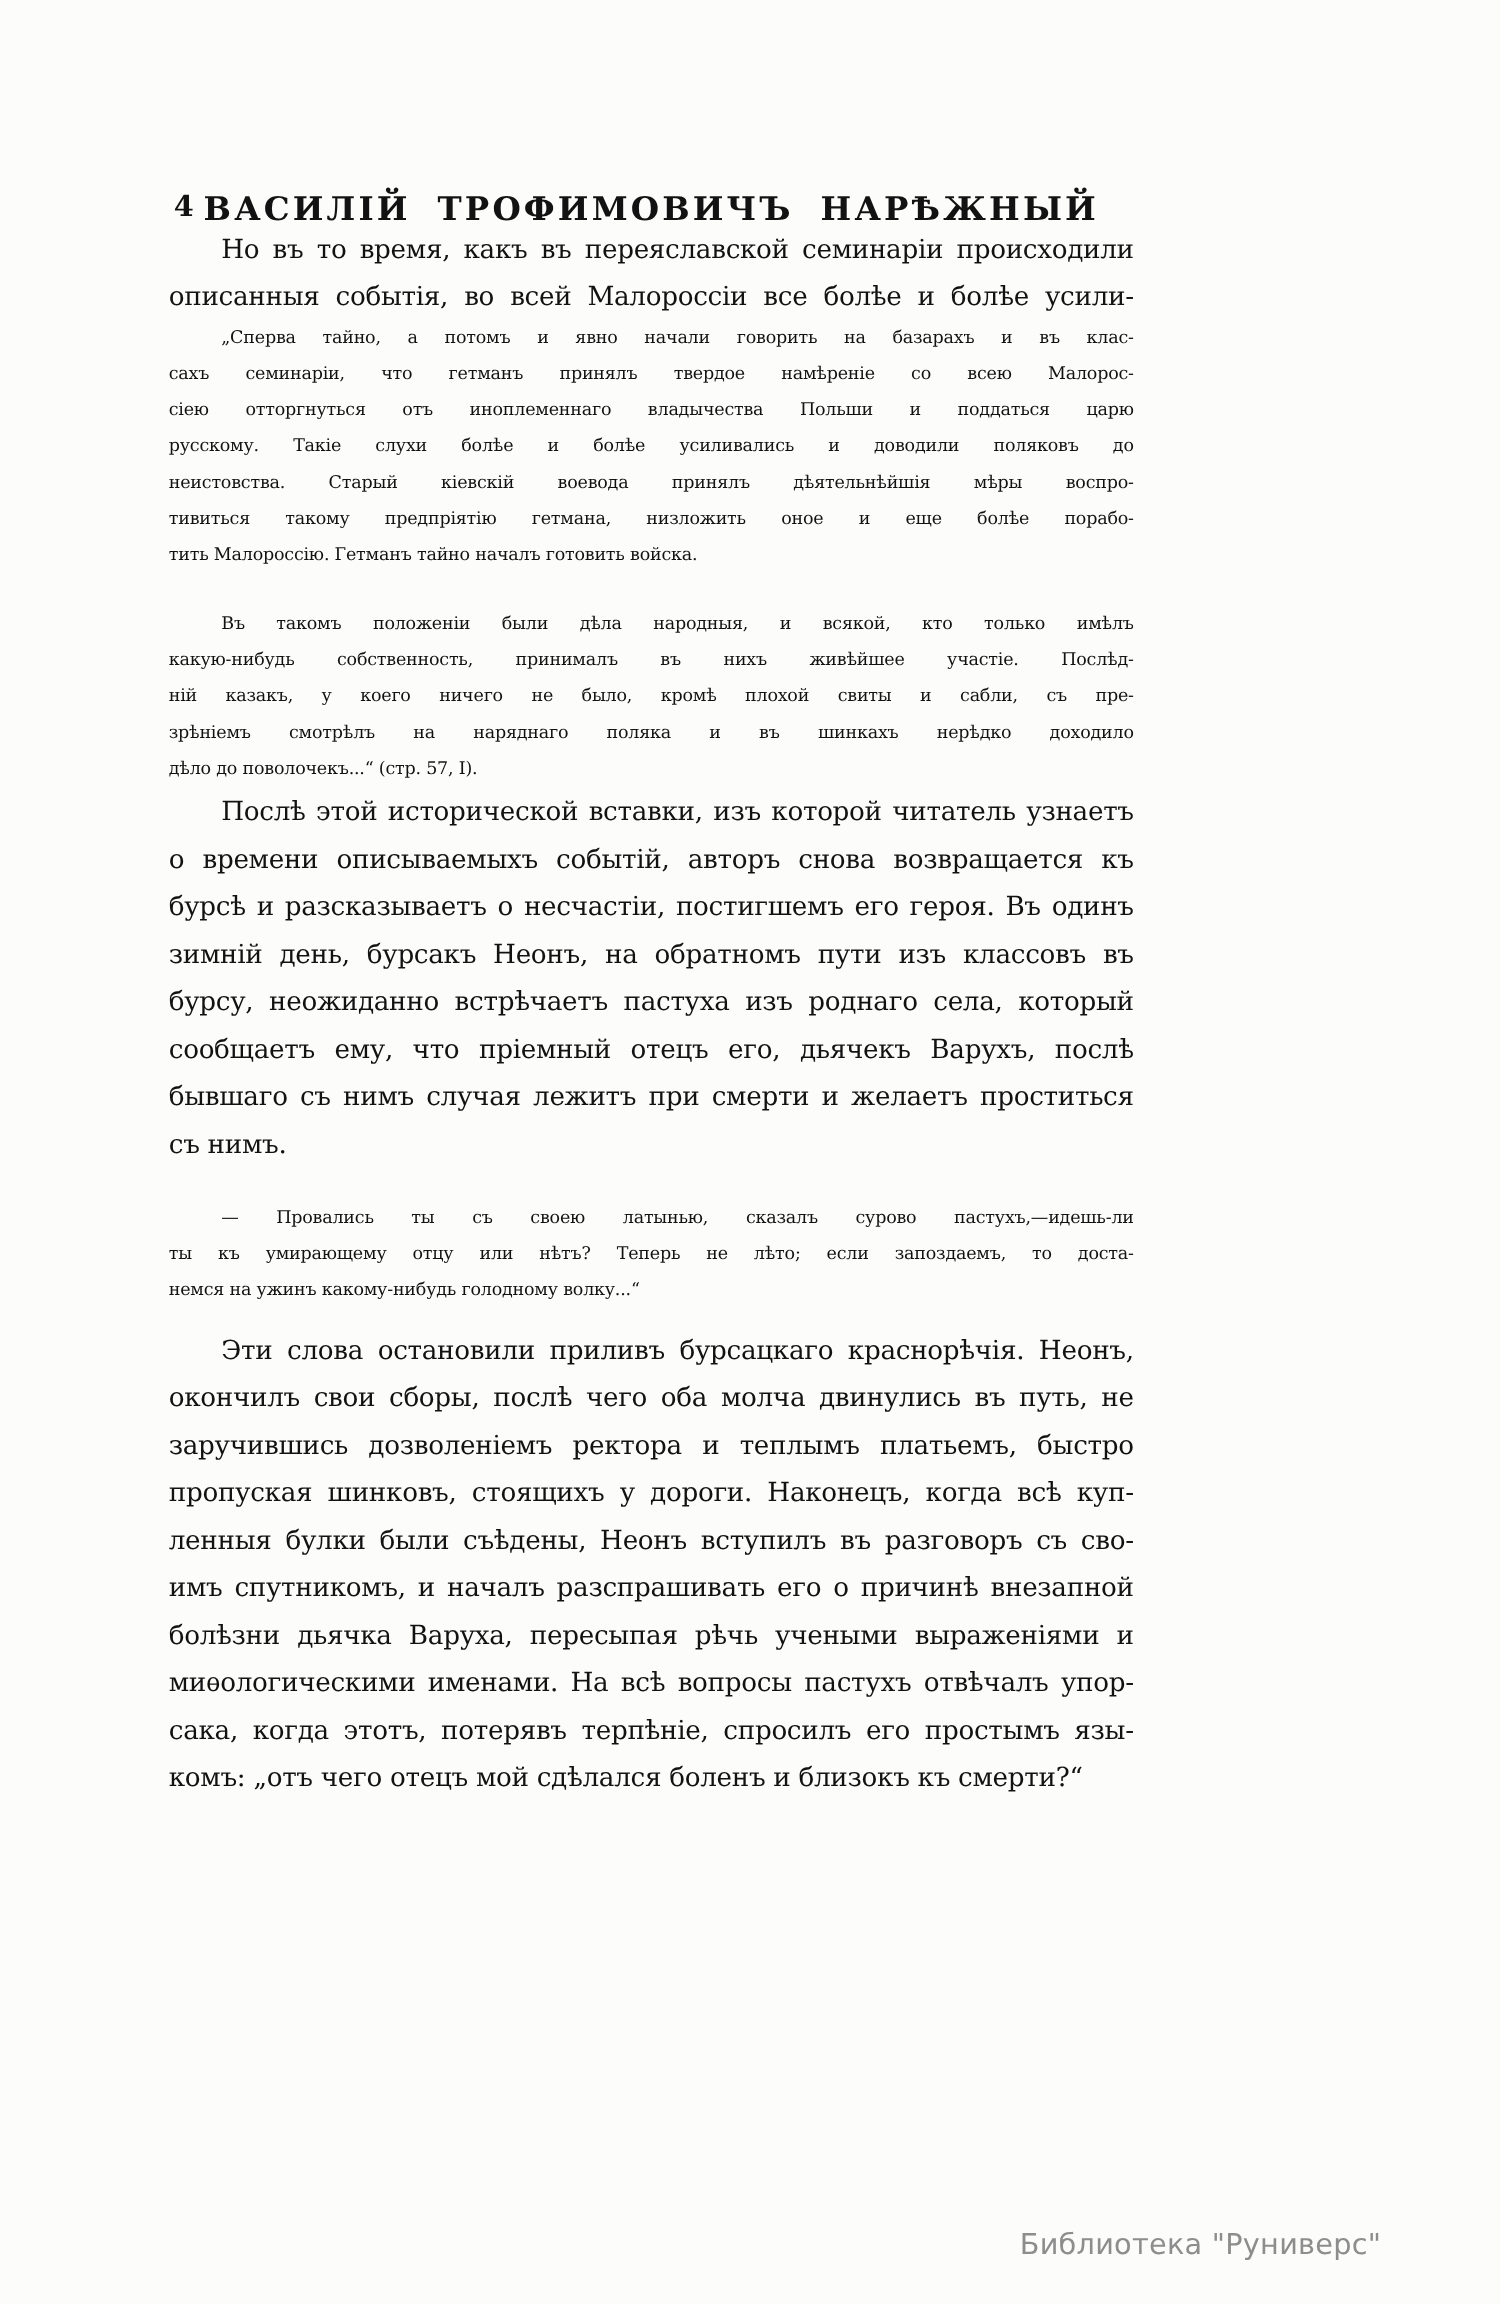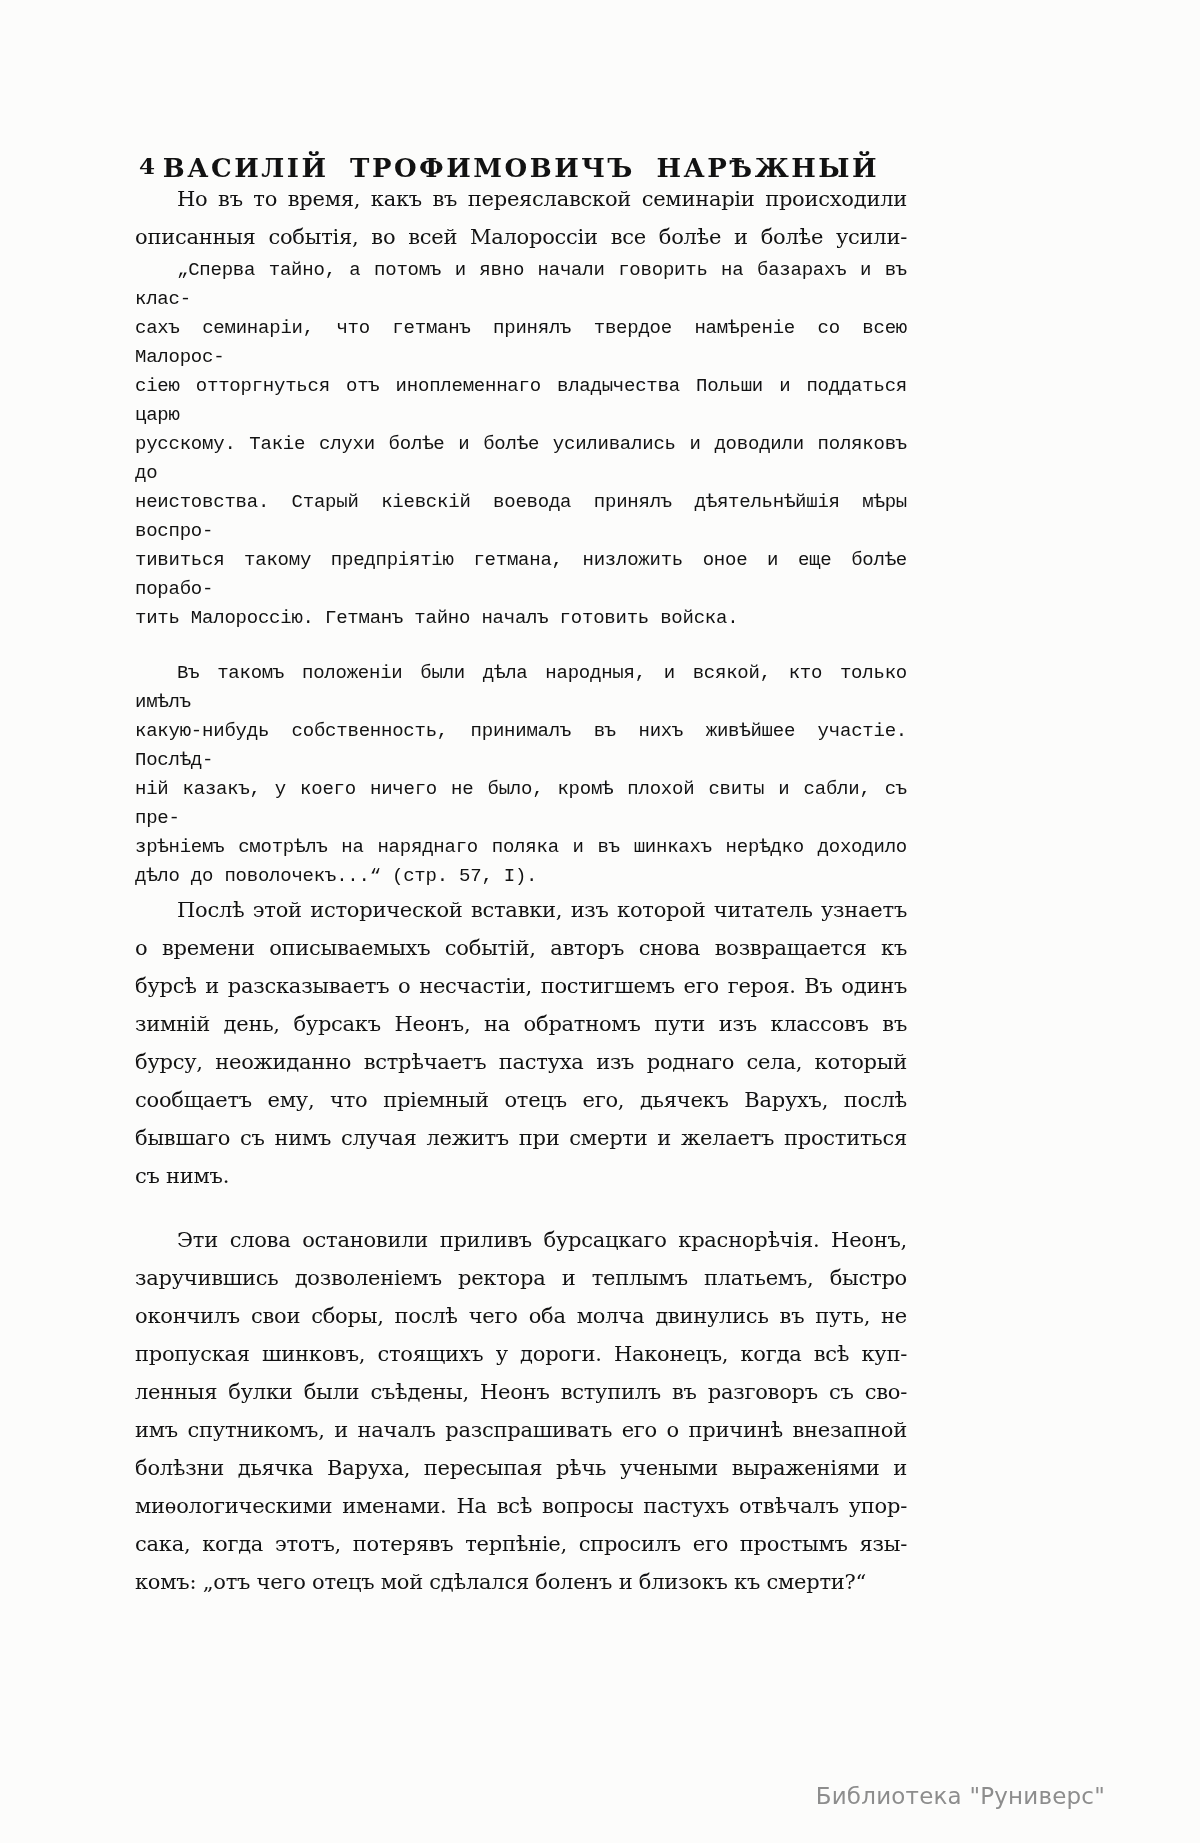--- a/index.html
+++ b/index.html
@@ -56,24 +56,23 @@
     overflow: hidden;
   }
   .line.last { text-align-last: left; }
   .line.first { text-indent: 42px; }
   .body .line {
     font-size: 21px;
     line-height: 38px;
     letter-spacing: -0.012em;
   }
   .quote .line {
-    font-size: 19px;
+    font-size: 14px;
     line-height: 29px;
     letter-spacing: -0.012em;
-    font-family: Liberation Mono, monospace;
   }
   
   .text-area .block:nth-child(3) { margin-top: 26px; }
   .text-area .block:nth-child(5) { margin-top: 26px; }
   .text-area .block:nth-child(6) { margin-top: 14px; }
   .text-area .block:nth-child(8) { margin-top: 4px; }
   .watermark {
     position: absolute;
     top: 1783px;
     right: 95px;
@@ -117,24 +116,29 @@
       <div class="block body">
         <div class="line first">Послѣ этой исторической вставки, изъ которой читатель узнаетъ</div>
         <div class="line">о времени описываемыхъ событій, авторъ снова возвращается къ</div>
         <div class="line">бурсѣ и разсказываетъ о несчастіи, постигшемъ его героя. Въ одинъ</div>
         <div class="line">зимній день, бурсакъ Неонъ, на обратномъ пути изъ классовъ въ</div>
         <div class="line">бурсу, неожиданно встрѣчаетъ пастуха изъ роднаго села, который</div>
         <div class="line">сообщаетъ ему, что пріемный отецъ его, дьячекъ Варухъ, послѣ</div>
         <div class="line">бывшаго съ нимъ случая лежитъ при смерти и желаетъ проститься</div>
         <div class="line last">съ нимъ.</div>
       </div>
+      <div class="block quote">
+        <div class="line first">— Провались ты съ своею латынью, сказалъ сурово пастухъ,—идешь-ли</div>
+        <div class="line">ты къ умирающему отцу или нѣтъ? Теперь не лѣто; если запоздаемъ, то доста-</div>
+        <div class="line last">немся на ужинъ какому-нибудь голодному волку...“</div>
+      </div>
       <div class="block body">
         <div class="line first">Эти слова остановили приливъ бурсацкаго краснорѣчія. Неонъ,</div>
+        <div class="line">окончилъ свои сборы, послѣ чего оба молча двинулись въ путь, не</div>
         <div class="line">заручившись дозволеніемъ ректора и теплымъ платьемъ, быстро</div>
-        <div class="line">окончилъ свои сборы, послѣ чего оба молча двинулись въ путь, не</div>
         <div class="line">пропуская шинковъ, стоящихъ у дороги. Наконецъ, когда всѣ куп-</div>
         <div class="line">ленныя булки были съѣдены, Неонъ вступилъ въ разговоръ съ сво-</div>
         <div class="line">имъ спутникомъ, и началъ разспрашивать его о причинѣ внезапной</div>
         <div class="line">болѣзни дьячка Варуха, пересыпая рѣчь учеными выраженіями и</div>
         <div class="line">миѳологическими именами. На всѣ вопросы пастухъ отвѣчалъ упор-</div>
         <div class="line">сака, когда этотъ, потерявъ терпѣніе, спросилъ его простымъ язы-</div>
         <div class="line last">комъ: „отъ чего отецъ мой сдѣлался боленъ и близокъ къ смерти?“</div>
       </div>
     </div>
 

